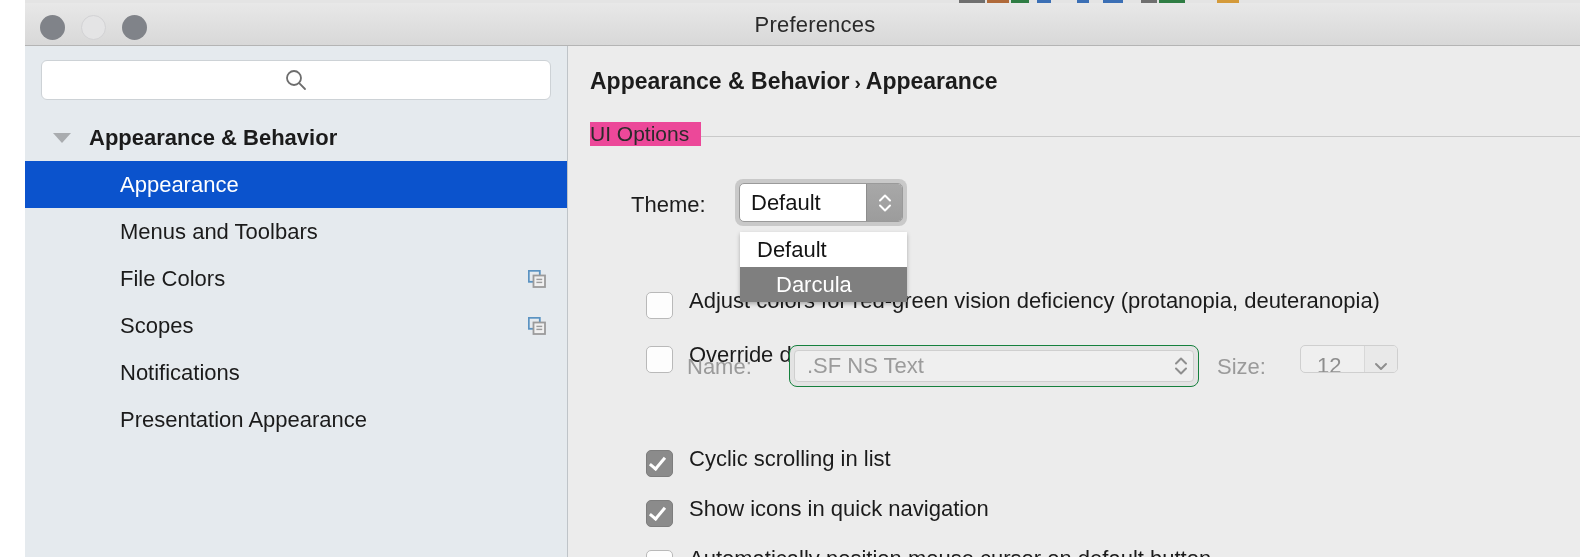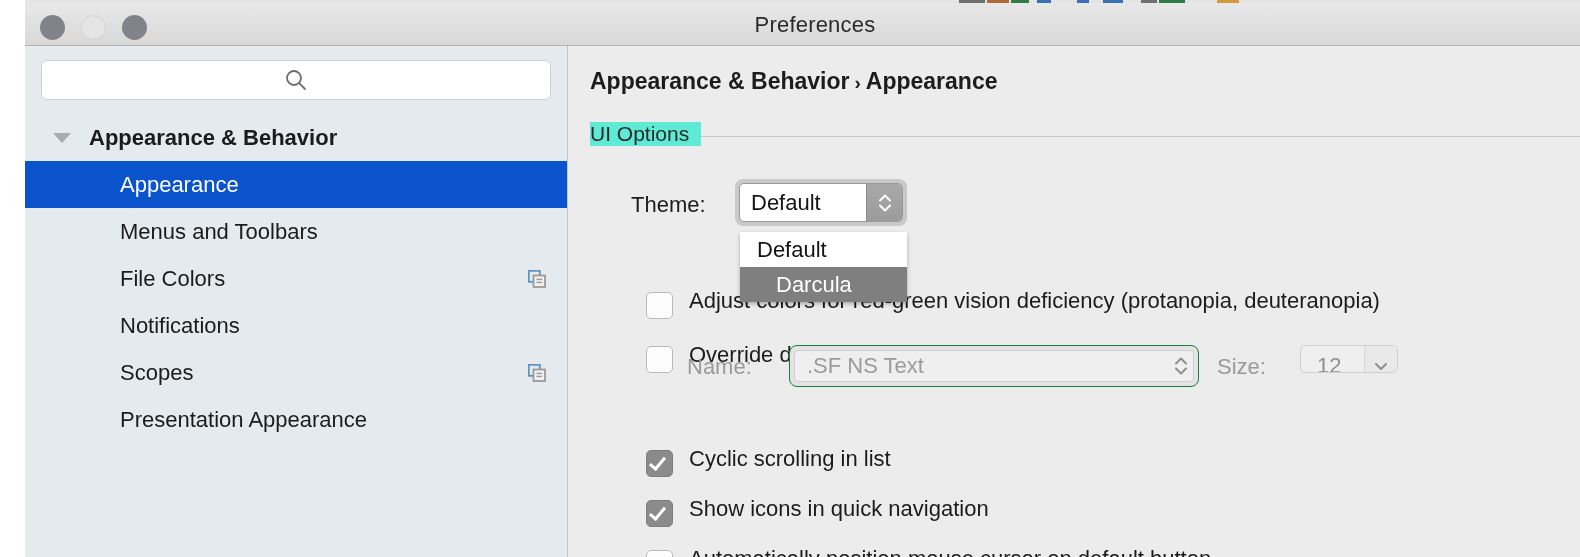--- a/index.html
+++ b/index.html
@@ -153,21 +153,21 @@
   .section-head {
     position: absolute;
     left: 21px; top: 76px;
     width: 1000px; height: 24px;
   }
   .section-title {
     position: absolute;
     left: 0; top: 0;
     font-size: 21px;
     color: #2b2b2b;
-    background: #5eead4;
+    background: #ec4899;
     padding-right: 12px;
     z-index: 2;
   }
   .section-rule {
     position: absolute;
     left: 0; right: 6px; top: 14px;
     height: 1px;
     background: #c9c9c9;
   }
   .field-label {
@@ -400,31 +400,31 @@
         <span class="tree-label">File Colors</span>
         <svg class="proj-icon" viewBox="0 0 18 18">
           <rect x="0.8" y="0.8" width="11" height="11" fill="none" stroke="#5b93c2" stroke-width="1.8"></rect>
           <rect x="5.5" y="5.5" width="11.5" height="11.5" fill="#f0f0f0" stroke="#9b9b9b" stroke-width="1.8"></rect>
           <line x1="8.4" y1="9.4" x2="14.2" y2="9.4" stroke="#9b9b9b" stroke-width="1.4"></line>
           <line x1="8.4" y1="12.4" x2="14.2" y2="12.4" stroke="#9b9b9b" stroke-width="1.4"></line>
         </svg>
       </div>
 
       <div class="tree-row leaf">
-        <span class="tree-label">Notifications</span>
-      </div>
-
-      <div class="tree-row leaf">
         <span class="tree-label">Scopes</span>
         <svg class="proj-icon" viewBox="0 0 18 18">
           <rect x="0.8" y="0.8" width="11" height="11" fill="none" stroke="#5b93c2" stroke-width="1.8"></rect>
           <rect x="5.5" y="5.5" width="11.5" height="11.5" fill="#f0f0f0" stroke="#9b9b9b" stroke-width="1.8"></rect>
           <line x1="8.4" y1="9.4" x2="14.2" y2="9.4" stroke="#9b9b9b" stroke-width="1.4"></line>
           <line x1="8.4" y1="12.4" x2="14.2" y2="12.4" stroke="#9b9b9b" stroke-width="1.4"></line>
         </svg>
+      </div>
+
+      <div class="tree-row leaf">
+        <span class="tree-label">Notifications</span>
       </div>
 
 
       <div class="tree-row leaf">
         <span class="tree-label">Presentation Appearance</span>
       </div>
 
     </div>
   </div>
 

